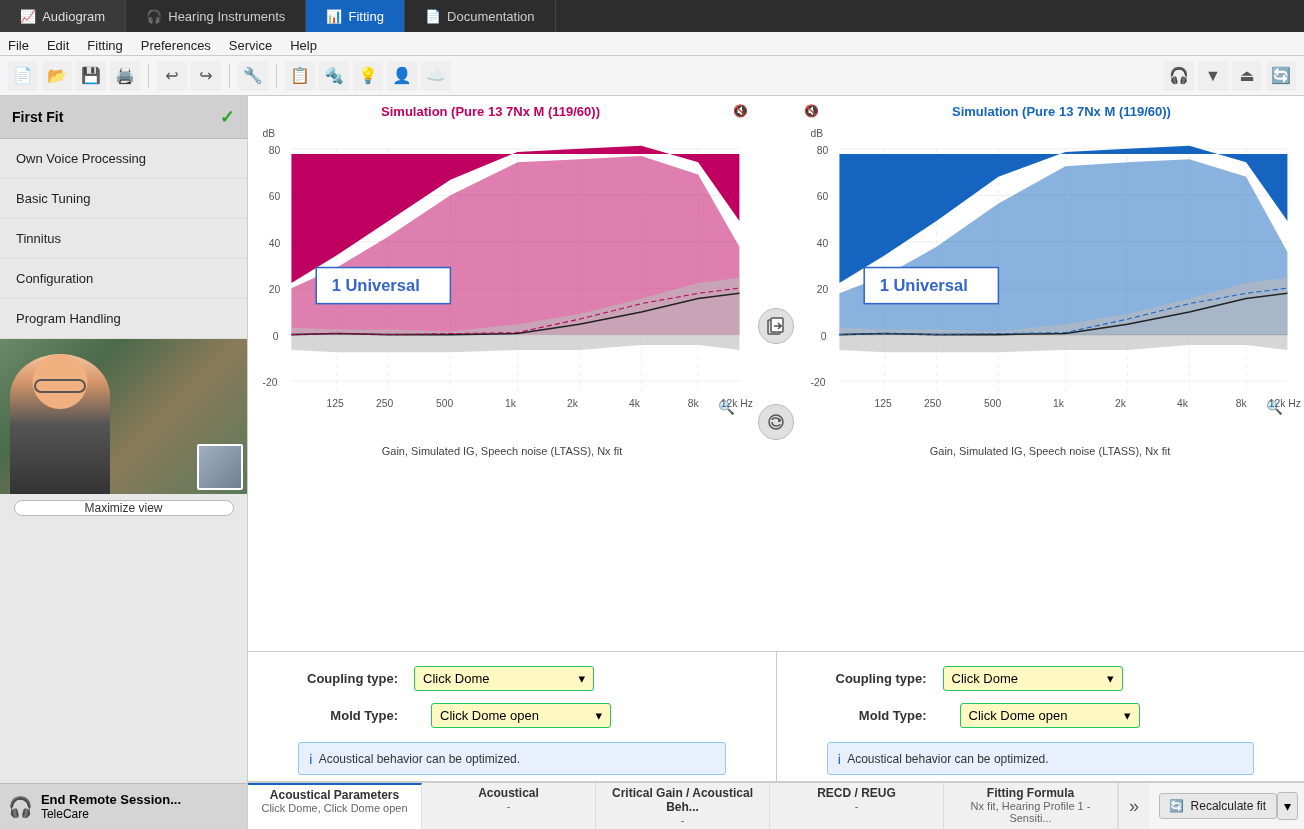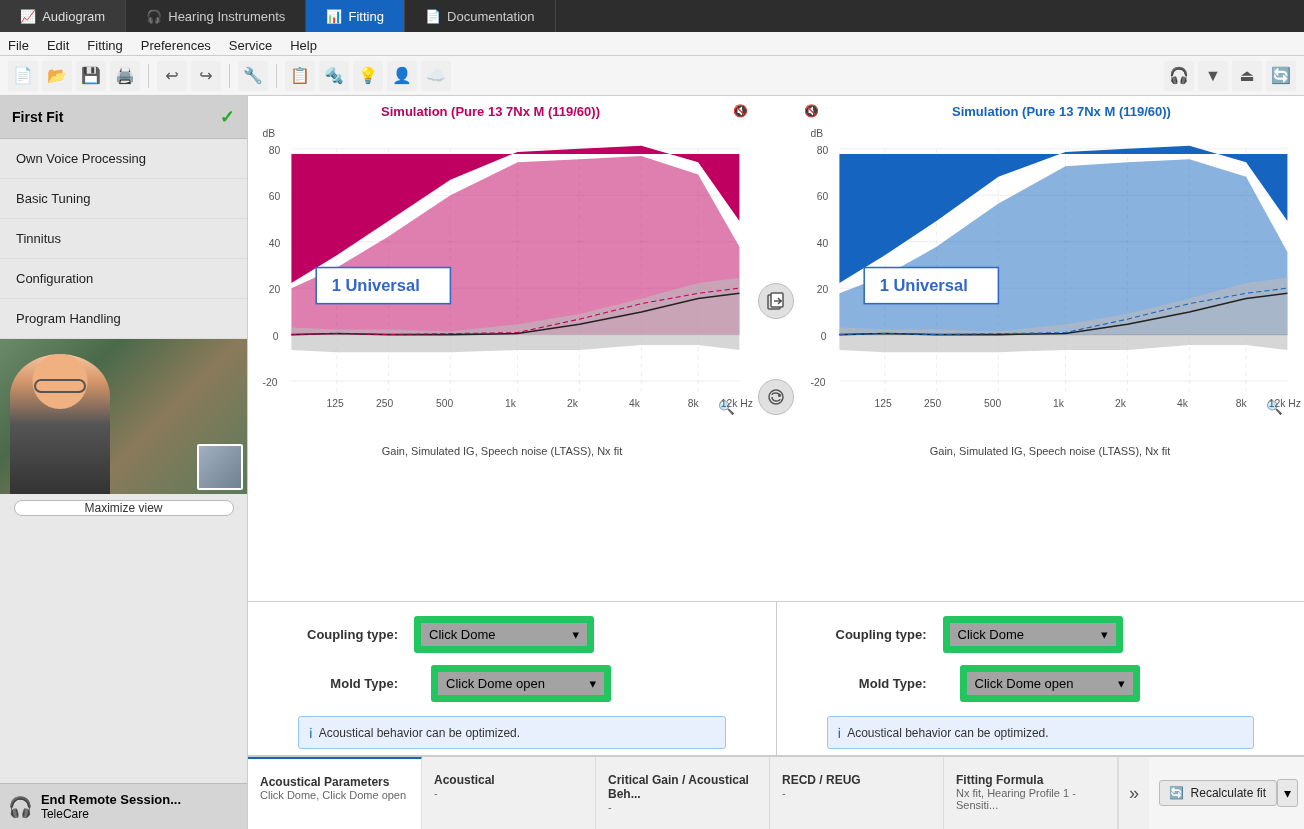--- a/index.html
+++ b/index.html
@@ -90,22 +90,22 @@
       border: 1px solid #bbb; display: flex; align-items: center; justify-content: center;
       cursor: pointer; font-size: 16px; color: #555;
     }
 
     
     .coupling-row {
       display: flex; gap: 16px; align-items: center; padding: 14px 40px 8px 40px;
     }
     .coupling-label { font-weight: bold; font-size: 13px; color: #333; min-width: 100px; text-align: right; }
     .coupling-select {
-      display: flex; align-items: center; border: 7px solid #22c55e; border-radius: 3px;
-      background: #a3a3a3; padding: 4px 8px; min-width: 180px; cursor: pointer;
+      display: flex; align-items: center; border: 1px solid #22c55e; border-radius: 3px;
+      background: #fef9c3; padding: 4px 8px; min-width: 180px; cursor: pointer;
       font-size: 13px; justify-content: space-between; gap: 8px;
     }
 
     .mold-row {
       display: flex; gap: 33px; align-items: center; padding: 4px 40px 8px 40px;
     }
 
     .info-bar {
       display: flex; align-items: center; gap: 6px; margin: 6px 40px;
       background: #e8f0fe; border: 1px solid #90caf9; border-radius: 3px; padding: 6px 10px;
@@ -118,22 +118,22 @@
     }
     .coupling-panel { flex: 1; padding: 0 10px; }
     .coupling-panel + .coupling-panel { border-left: 1px solid #ccc; }
 
     
     .bottom-tabs {
       display: flex; border-top: 1px solid #ccc; background: #f5f5f5; align-items: stretch;
       position: relative;
     }
     .btab {
-      flex: 1; padding: 16px 12px; cursor: pointer; border-right: 1px solid #ddd;
-      font-size: 12px; color: #333; background: #f0f0f0;
+      flex: 1; padding: 3px 12px; cursor: pointer; border-right: 1px solid #ddd;
+      font-size: 12px; color: #333; text-align: center; background: #f0f0f0;
     }
     .btab.active { background: #fff; border-top: 2px solid #1565c0; }
     .btab .tab-name { font-weight: bold; font-size: 12px; }
     .btab .tab-sub { font-size: 11px; color: #666; }
     .collapse-btn {
       padding: 0 10px; display: flex; align-items: center; font-size: 18px; color: #555;
       cursor: pointer; background: #f0f0f0; border-left: 1px solid #ddd;
     }
     .recalc-btn {
       display: flex; align-items: center; gap: 6px; background: #e8e8e8;

